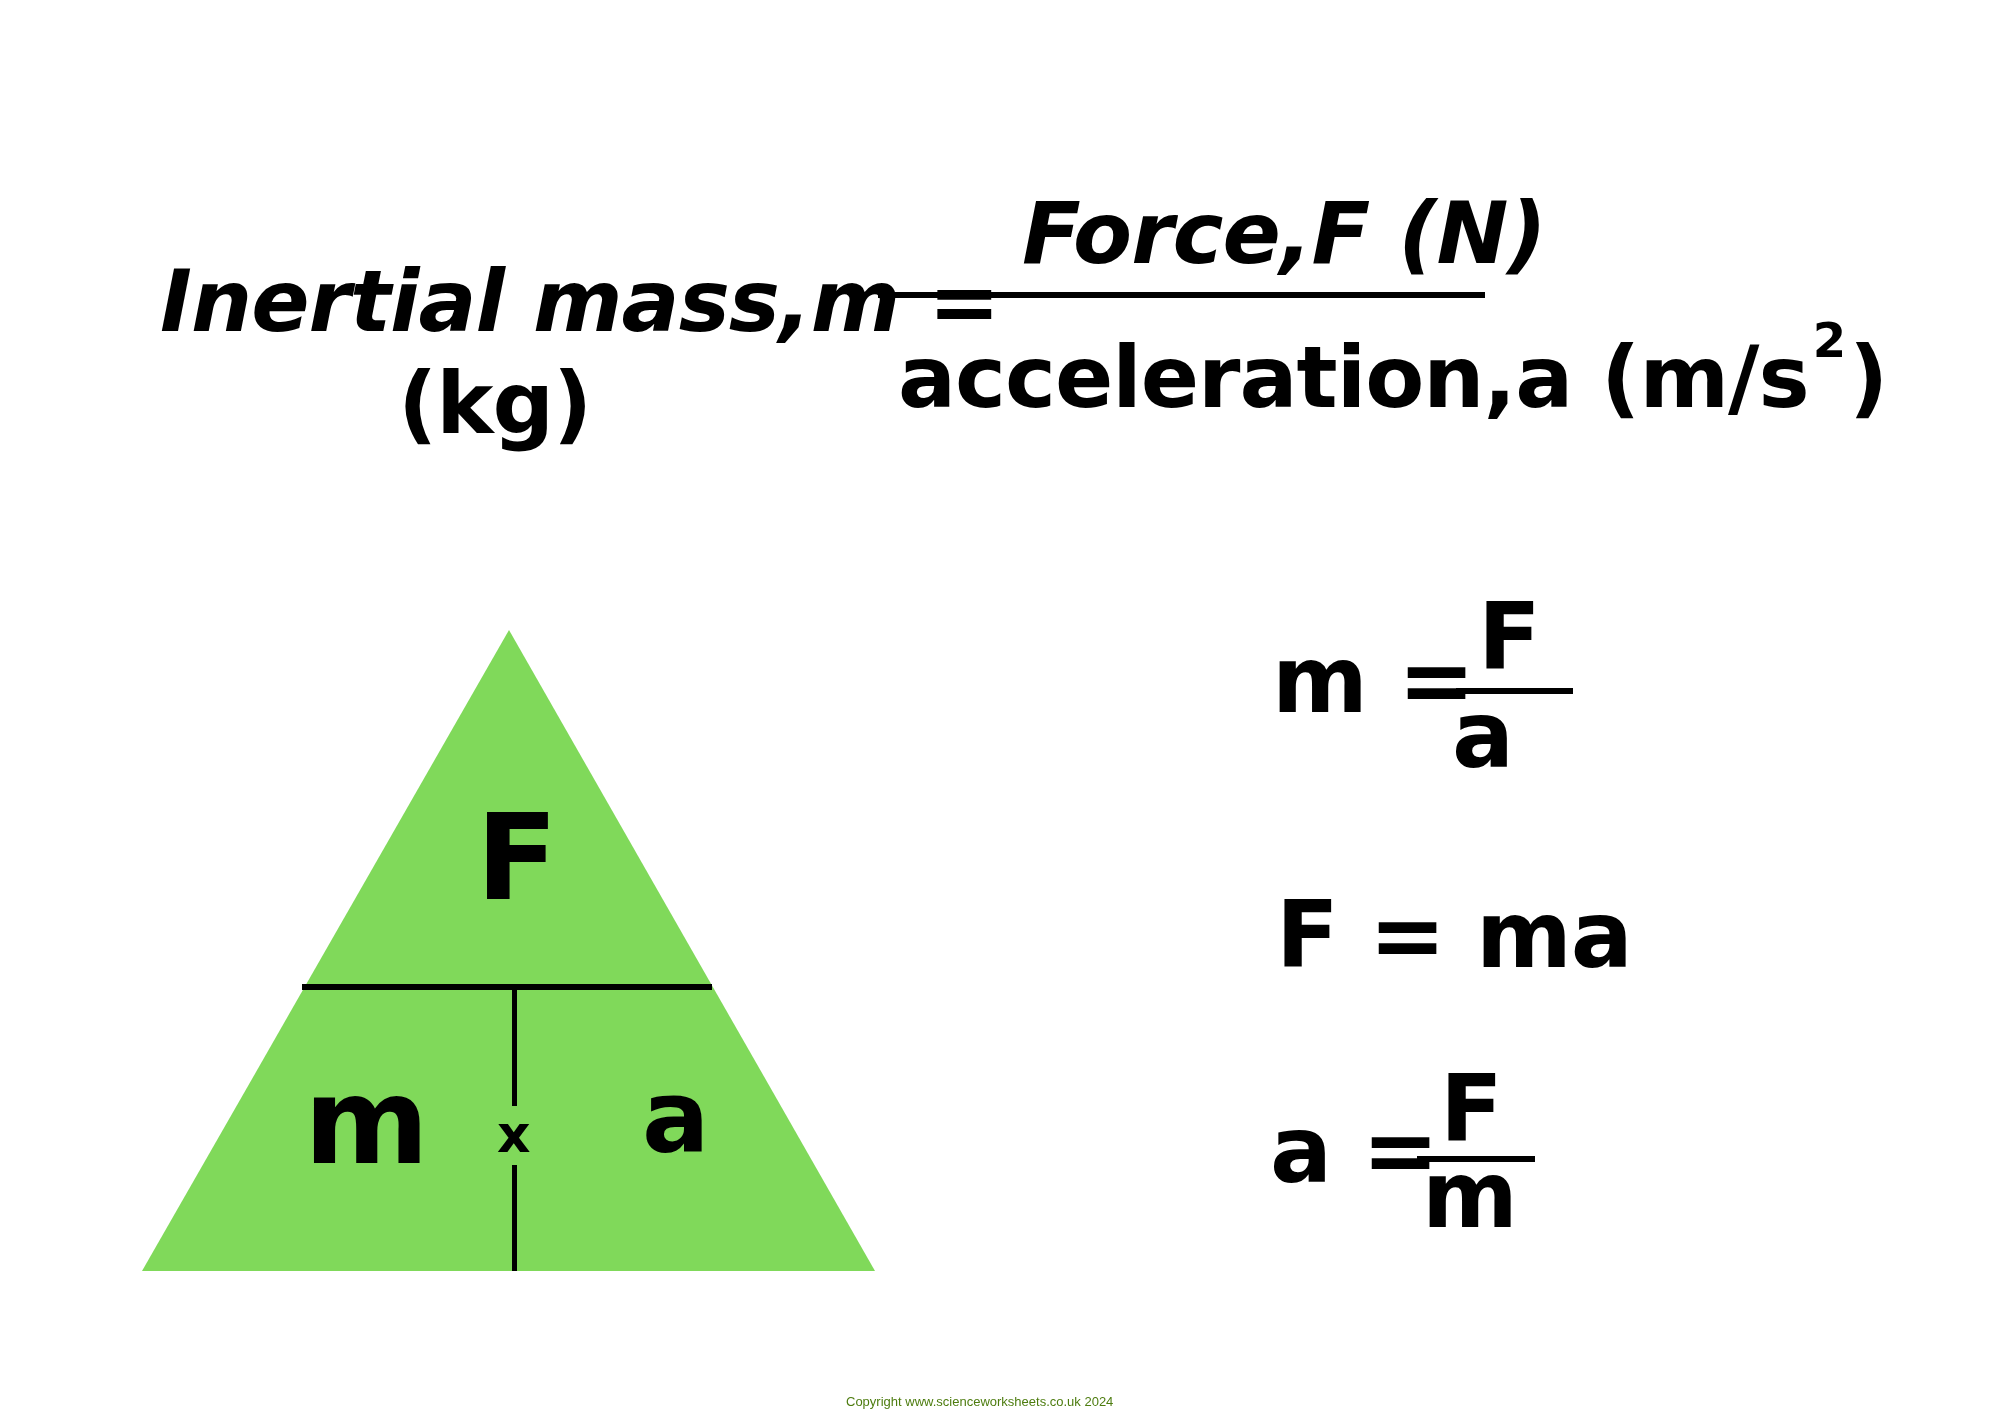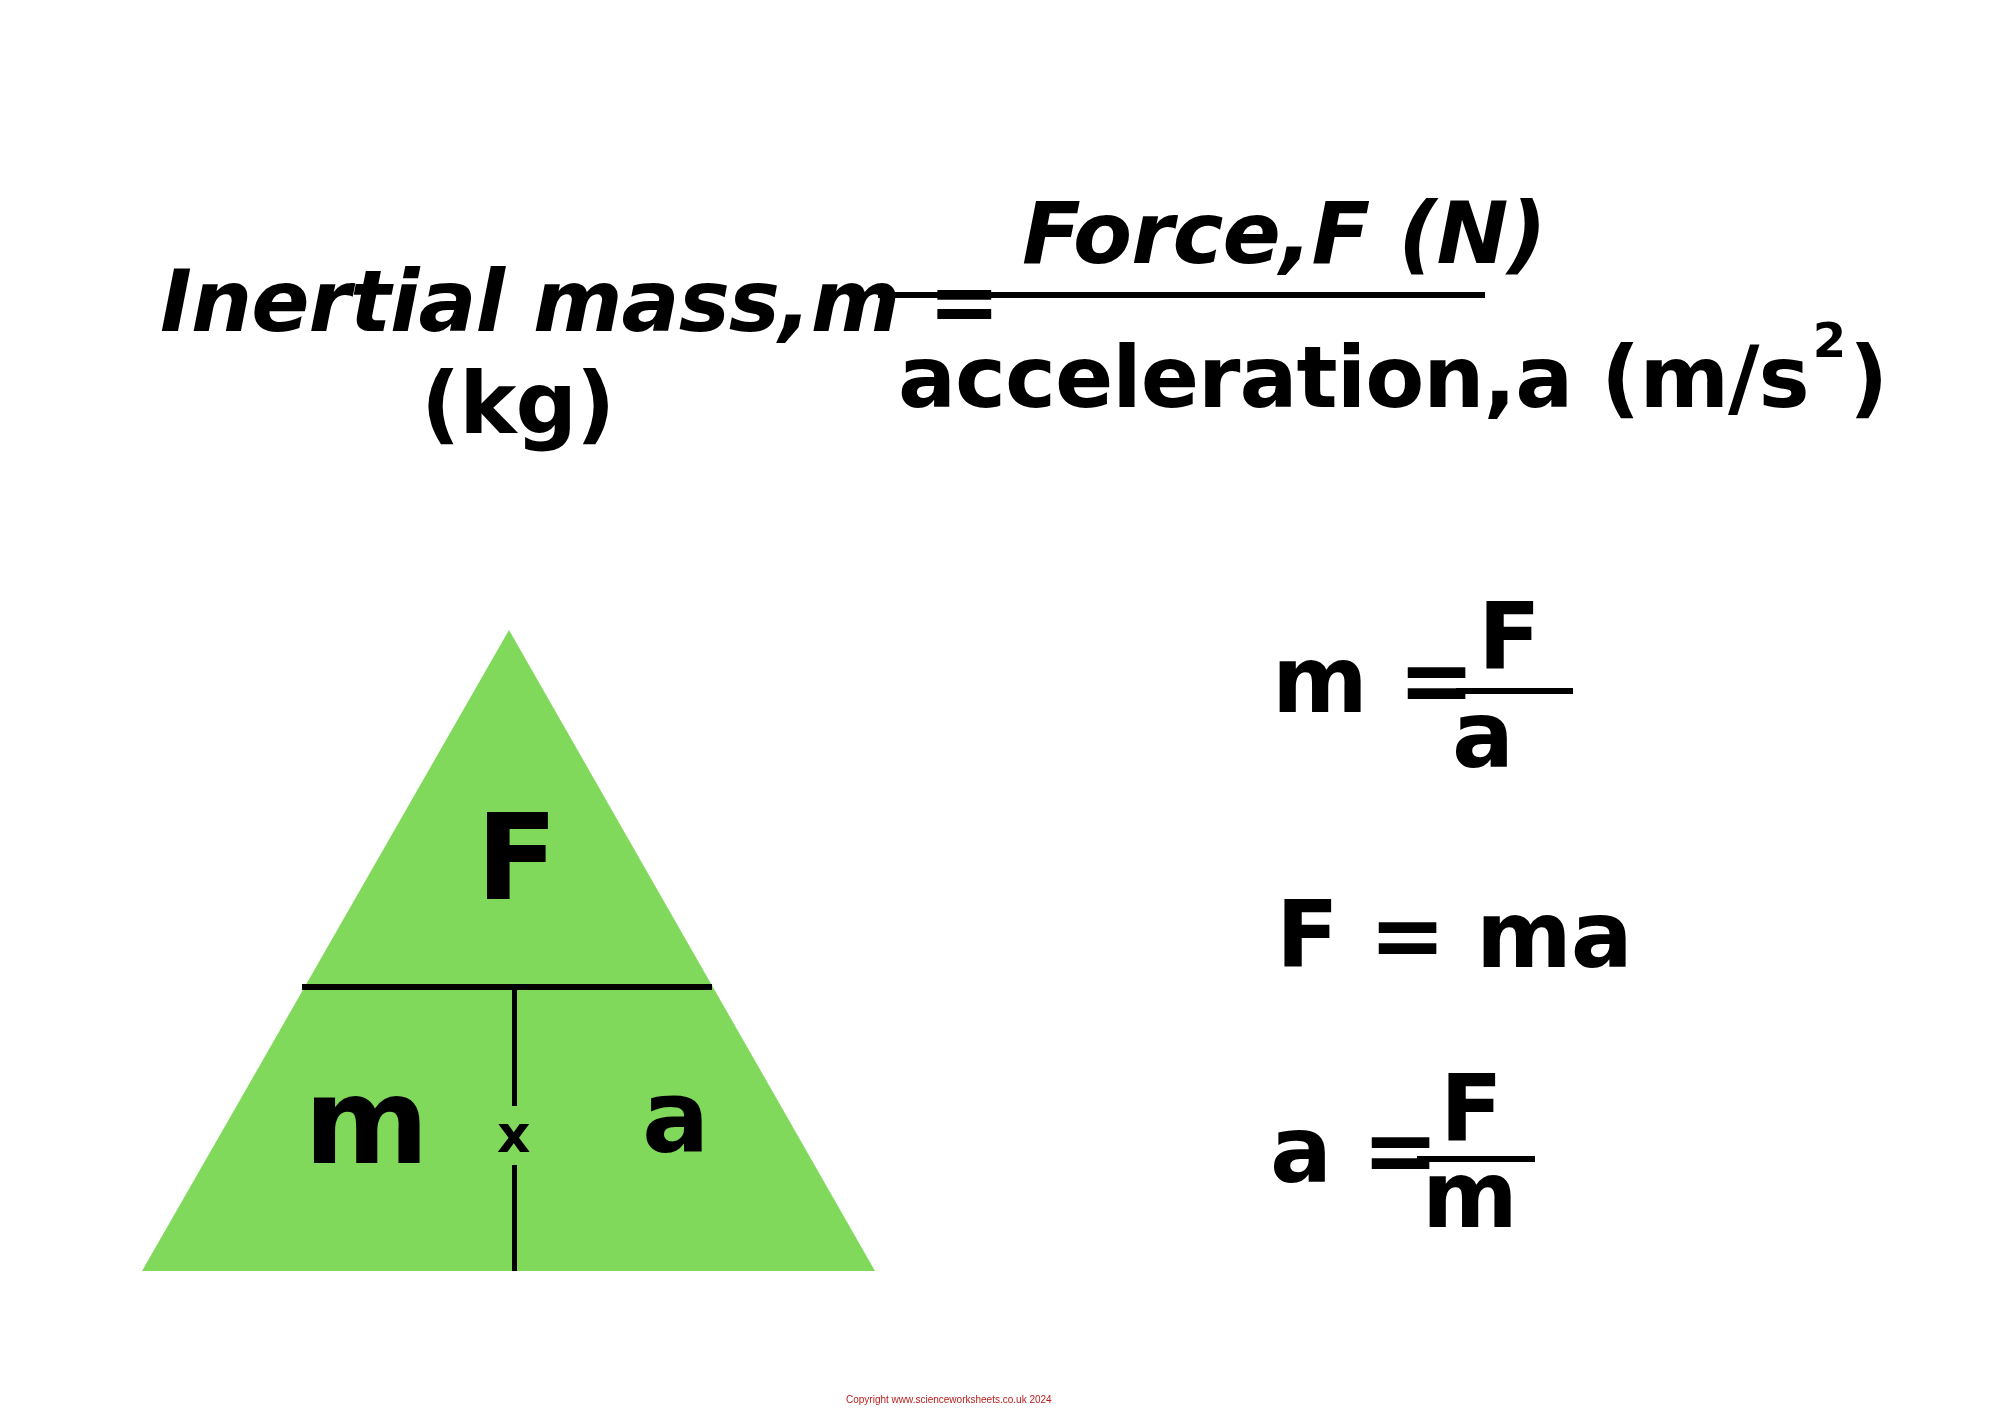--- a/index.html
+++ b/index.html
@@ -3,27 +3,27 @@
 <meta charset="utf-8">
 <style>
   html, body { margin: 0; padding: 0; background: #ffffff; }
   body { width: 2000px; height: 1414px; position: relative; overflow: hidden;
          font-family: "DejaVu Sans", "Liberation Sans", sans-serif; color: #000; }
   .abs { position: absolute; white-space: nowrap; }
   .big { font-weight: bold; font-size: 86px; line-height: 1; letter-spacing: -1px; }
   .eq  { font-weight: bold; font-size: 92px; line-height: 1; letter-spacing: -1px; }
   .rule { position: absolute; background: #000; }
   sup.sq { font-size: 48px; position: relative; top: -18px; margin-left: 4px; margin-right: 4px; vertical-align: top; }
-  .footer { font-family: "Liberation Sans", sans-serif; font-size: 10px; color: #b91c1c; }
+  .footer { font-family: "Liberation Sans", sans-serif; font-size: 13px; color: #4d7c0f; }
 </style>
 </head>
 <body>
 
 <div class="abs big" style="left:160px; top:258px;font-style:italic;">Inertial mass,m =</div>
-<div class="abs big" style="left:398px; top:360px;margin-left:23px;">(kg)</div>
+<div class="abs big" style="left:398px; top:360px;">(kg)</div>
 
 <div class="abs big" style="left:1022px; top:190px;font-style:italic;">Force,F  (N)</div>
 <div class="rule" style="left:878px; top:292px; width:607px; height:6px;"></div>
 <div class="abs big" style="left:898px; top:334px;">
   <span>acceleration,a  (m/s</span><sup class="sq">2</sup><span>)</span>
 </div>
 
 <svg class="abs" style="left:0; top:0;" width="2000" height="1414" viewBox="0 0 2000 1414">
   <polygon points="509,630 142,1271 875,1271" fill="#80D95A"></polygon>
   <rect x="302" y="984" width="410" height="6" fill="#000"></rect>

